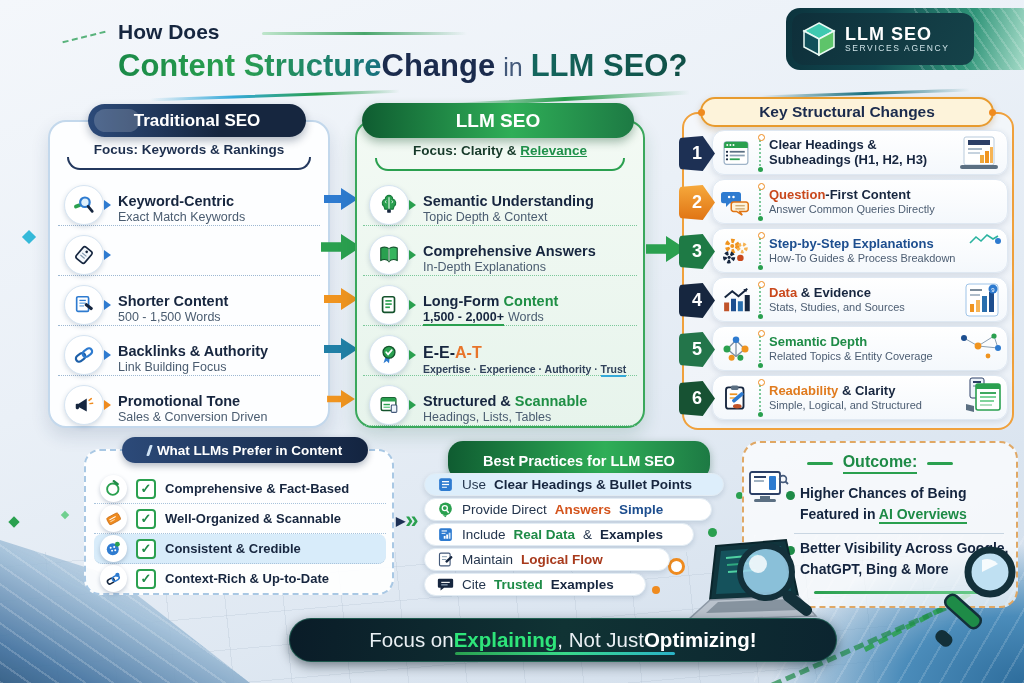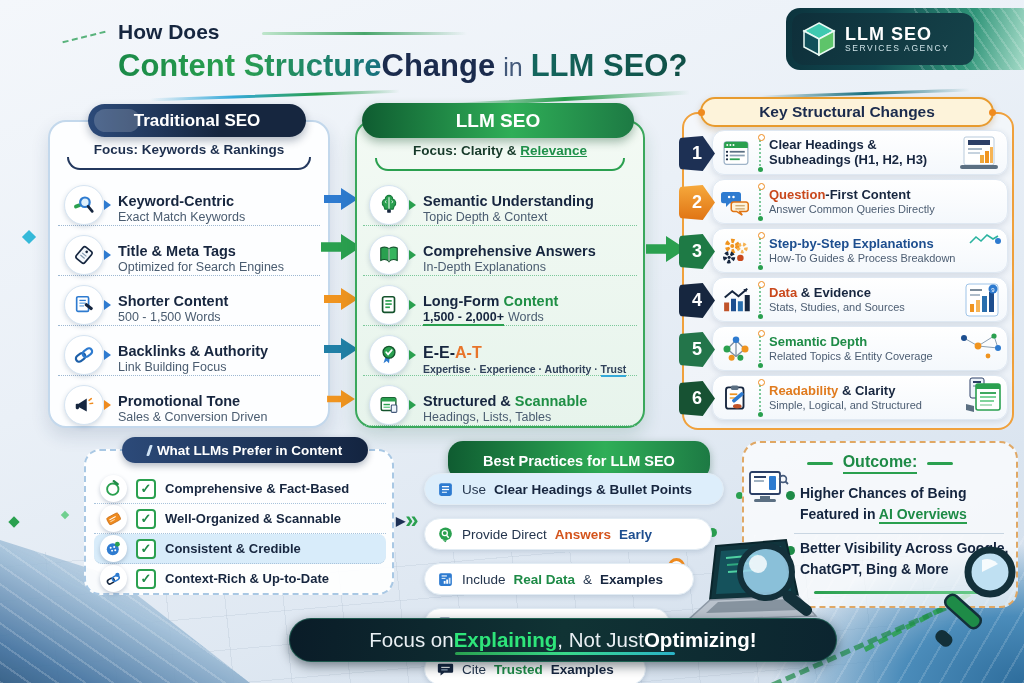--- a/index.html
+++ b/index.html
@@ -138,21 +138,21 @@
   .cbox{width:16px;height:16px;border:2px solid #2aa04f;border-radius:4px;background:#fff;color:#1e8b47;
     font-size:13px;font-weight:bold;line-height:15px;text-align:center;flex:0 0 auto;}
   .p-label{font-size:13px;font-weight:bold;color:#17263f;white-space:nowrap;}
   .chevrons{left:396px;top:506px;font-weight:bold;color:#2aa04f;font-size:24px;letter-spacing:-3px;}
   .chevrons .tri{color:#1d3054;font-size:12px;vertical-align:3px;letter-spacing:0;}
   
   .bp-header{left:448px;top:441px;width:262px;height:39px;border-radius:15px;
     background:linear-gradient(90deg,#0f5c31,#2fae57 60%,#1d7a44);display:flex;align-items:center;justify-content:center;
     color:#fff;font-weight:bold;font-size:14.5px;box-shadow:0 3px 8px rgba(10,70,35,.35);}
   .bp-rows{position:absolute;left:424px;top:473px;}
-  .bp-row{height:32px;margin-bottom:13px;background:#fff;border:1px solid #e2ecf4;border-radius:16px;
+  .bp-row{height:23px;margin-bottom:2px;background:#fff;border:1px solid #e2ecf4;border-radius:16px;
     display:flex;align-items:center;gap:8px;padding:0 12px;box-shadow:0 2px 5px rgba(30,60,100,.15);box-sizing:border-box;
     font-size:13.5px;color:#24354d;white-space:nowrap;}
   .bp-row.hl{background:#ddeefb;}
   .bp-row b{color:#17263f;}
   .w1{width:300px;} .w2{width:288px;} .w3{width:270px;} .w4{width:246px;} .w5{width:222px;}
   .bo{color:#d4541c;font-weight:bold;} .bb{color:#1d4e8f;font-weight:bold;}
   .bg2{color:#1e8b47;font-weight:bold;} .br2{color:#a83a1c;font-weight:bold;}
   
   .panel-out{left:742px;top:441px;width:276px;height:167px;border:2px dashed #e0a865;border-radius:18px;
     background:rgba(255,255,255,.72);}
@@ -240,24 +240,20 @@
     <div class="row">
       <span class="chip">
           <svg width="22" height="22" viewBox="0 0 24 24">
             <g transform="rotate(40 12 12)">
               <rect x="6" y="4" width="12" height="16" rx="2.5" fill="#f4f8fc" stroke="#16263f" stroke-width="1.8"></rect>
               <circle cx="12" cy="7.5" r="1.4" fill="#16263f"></circle>
               <line x1="9" y1="11.5" x2="15" y2="11.5" stroke="#7f96ad" stroke-width="1.2"></line>
               <line x1="9" y1="14.5" x2="15" y2="14.5" stroke="#7f96ad" stroke-width="1.2"></line>
             </g>
           </svg>
-        </span>
-      <span class="it">
-          <div class="t">Title &amp; Meta Tags</div>
-          <div class="s">Optimized for Search Engines</div>
         </span>
     </div>
     <div class="row">
       <span class="chip">
           <svg width="22" height="22" viewBox="0 0 24 24">
             <rect x="4" y="3" width="13" height="16" rx="1.5" fill="#fff" stroke="#2e7bd0" stroke-width="1.8"></rect>
             <line x1="7" y1="7" x2="14" y2="7" stroke="#2e7bd0" stroke-width="1.4"></line>
             <line x1="7" y1="10" x2="14" y2="10" stroke="#6aa6de" stroke-width="1.4"></line>
             <line x1="7" y1="13" x2="12" y2="13" stroke="#6aa6de" stroke-width="1.4"></line>
             <rect x="12" y="12" width="10" height="3.4" rx="1.2" fill="#16263f" transform="rotate(38 17 14)"></rect>
@@ -671,21 +667,21 @@
         <span>
           <svg width="17" height="17" viewBox="0 0 24 24">
             <circle cx="12" cy="11" r="9" fill="#2aa04f"></circle>
             <circle cx="11" cy="10" r="3.6" fill="none" stroke="#fff" stroke-width="1.8"></circle>
             <line x1="13.5" y1="13" x2="16.5" y2="16.5" stroke="#fff" stroke-width="2"></line>
             <path d="M8 20 l4 3 2-3z" fill="#2aa04f"></path>
           </svg>
         </span>
         <span>Provide Direct </span>
         <span class="bo">Answers</span>
-        <span class="bb"> Early</span>
+        <span class="bb"> Simple</span>
       </div>
     <div class="bp-row w3">
         <span>
           <svg width="17" height="17" viewBox="0 0 24 24">
             <rect x="3" y="3" width="18" height="18" rx="2.5" fill="#2e7bd0"></rect>
             <line x1="6.5" y1="7" x2="14" y2="7" stroke="#fff" stroke-width="1.6"></line>
             <line x1="6.5" y1="10.5" x2="12" y2="10.5" stroke="#cfe3f5" stroke-width="1.6"></line>
             <rect x="13" y="12" width="2.6" height="6" fill="#fff"></rect>
             <rect x="16.5" y="9.5" width="2.6" height="8.5" fill="#cfe3f5"></rect>
             <rect x="9.5" y="14" width="2.6" height="4" fill="#fff"></rect>

